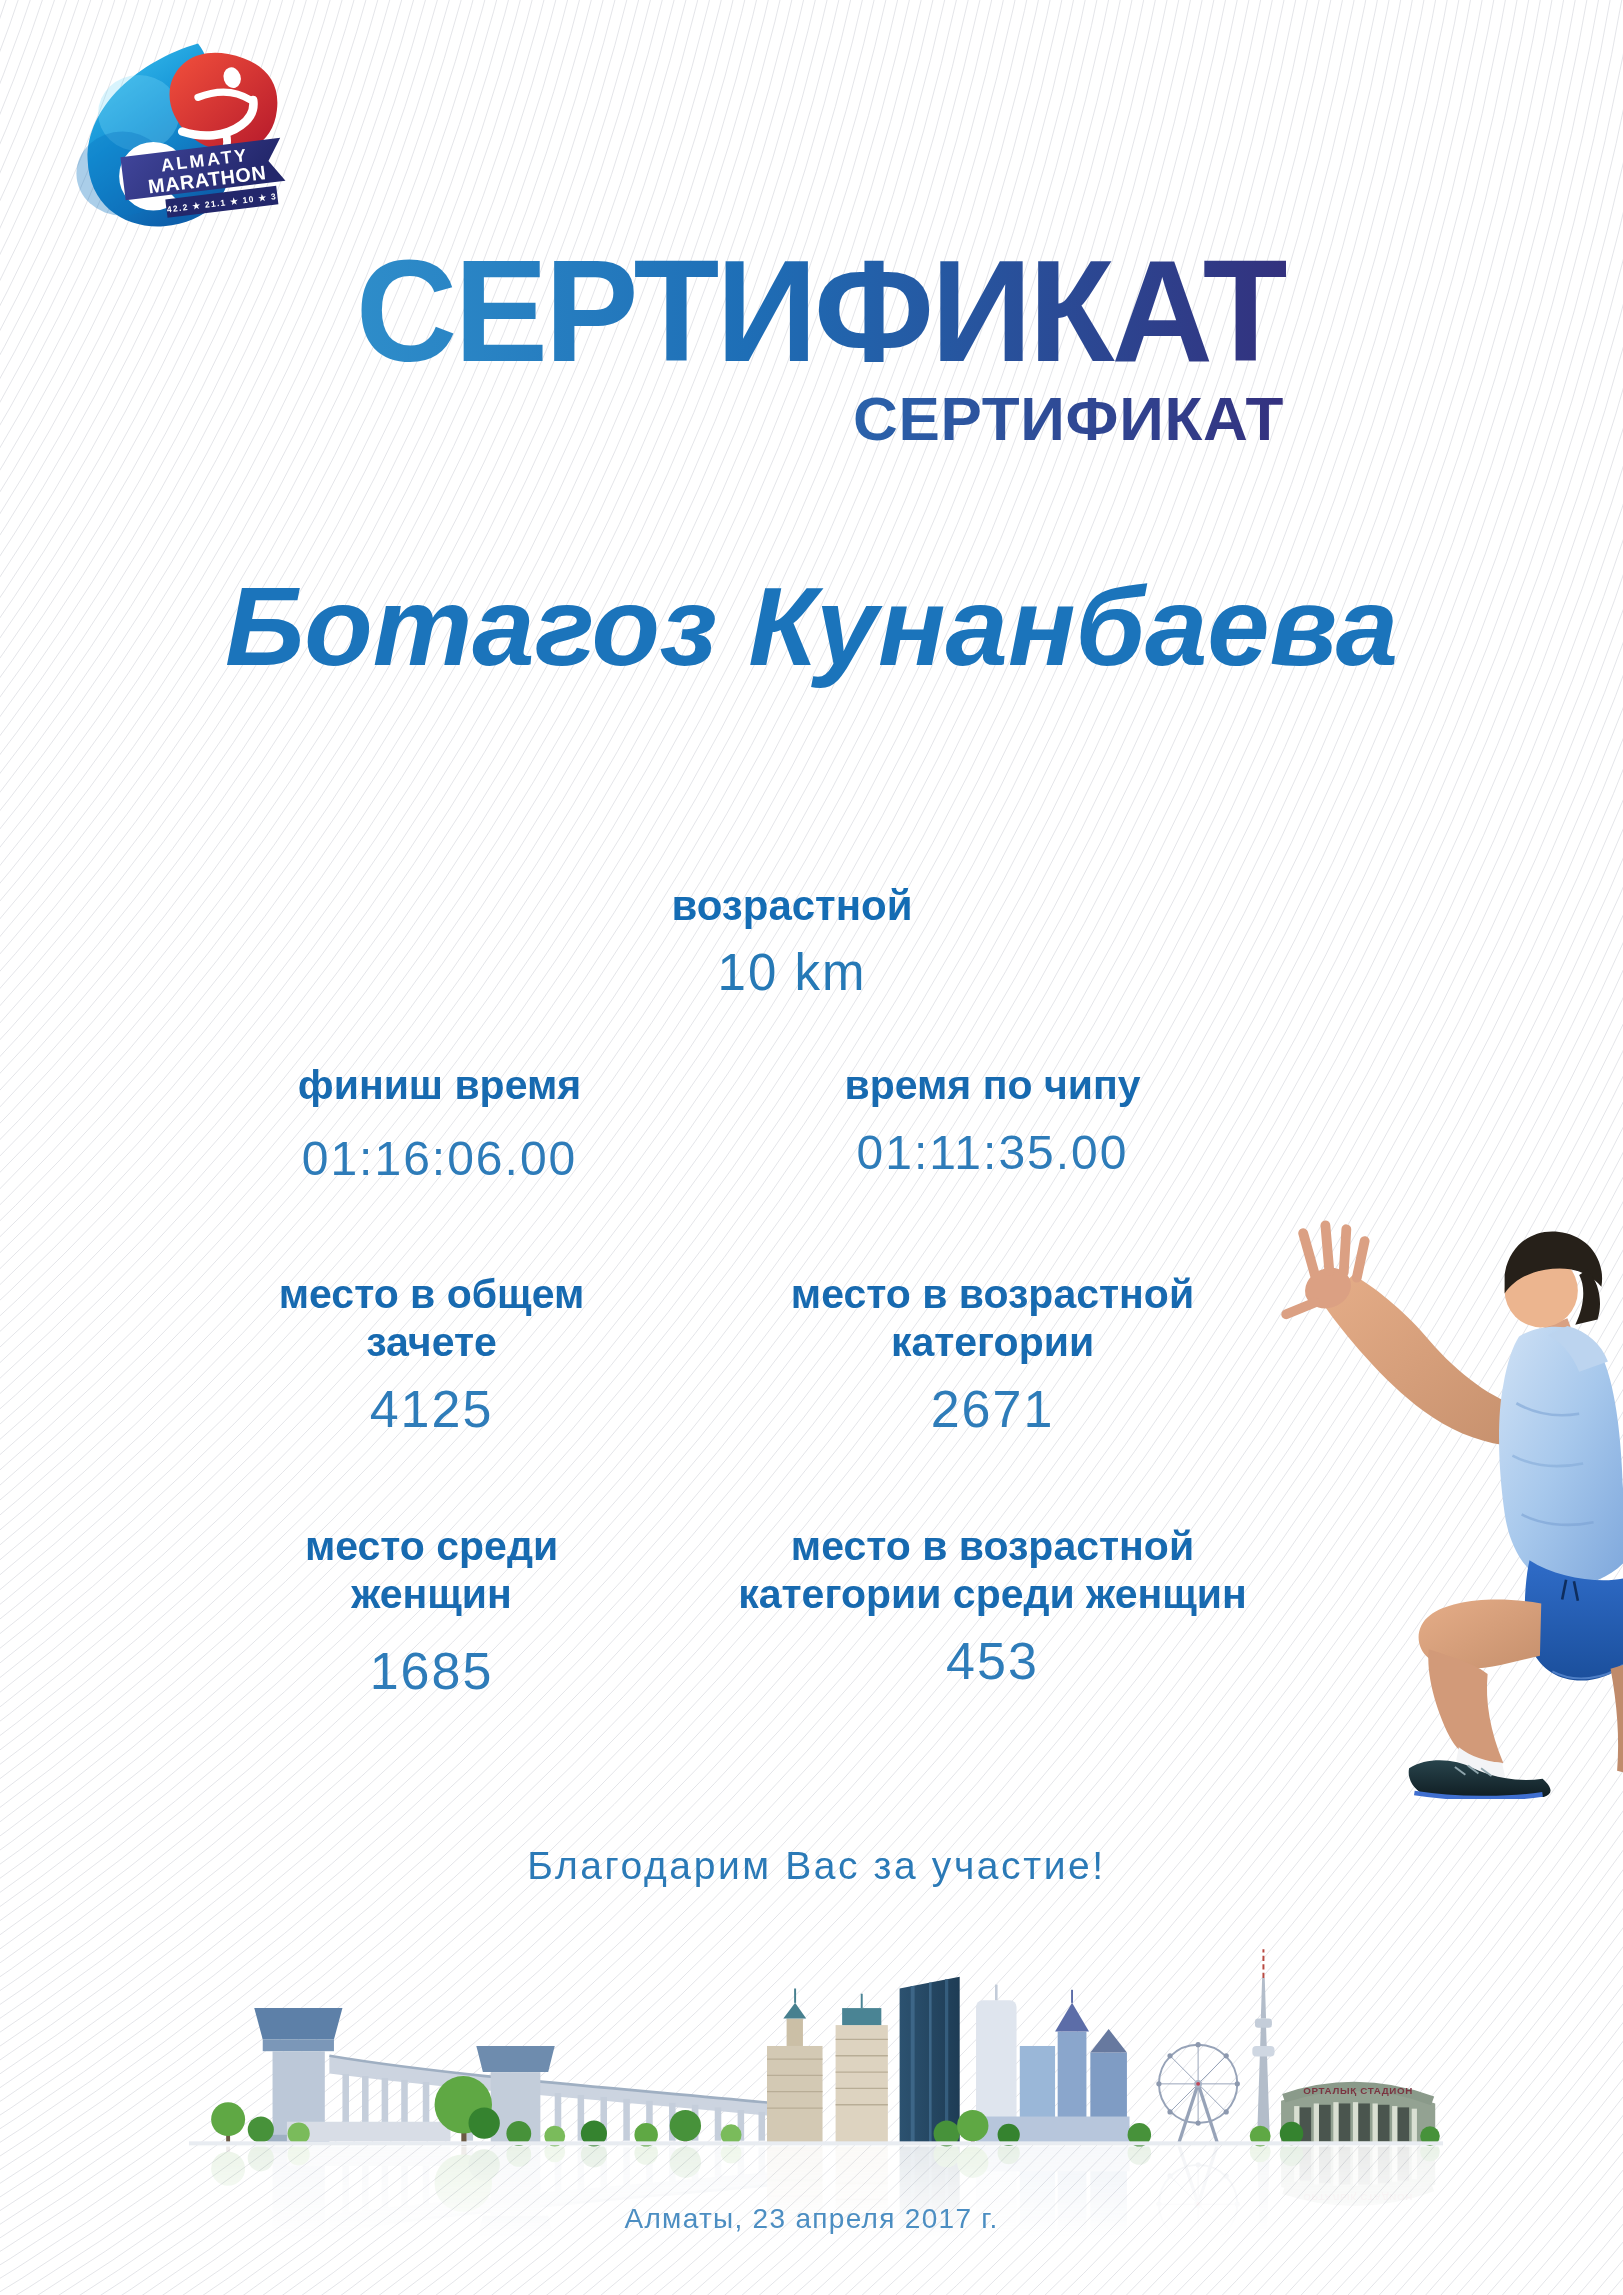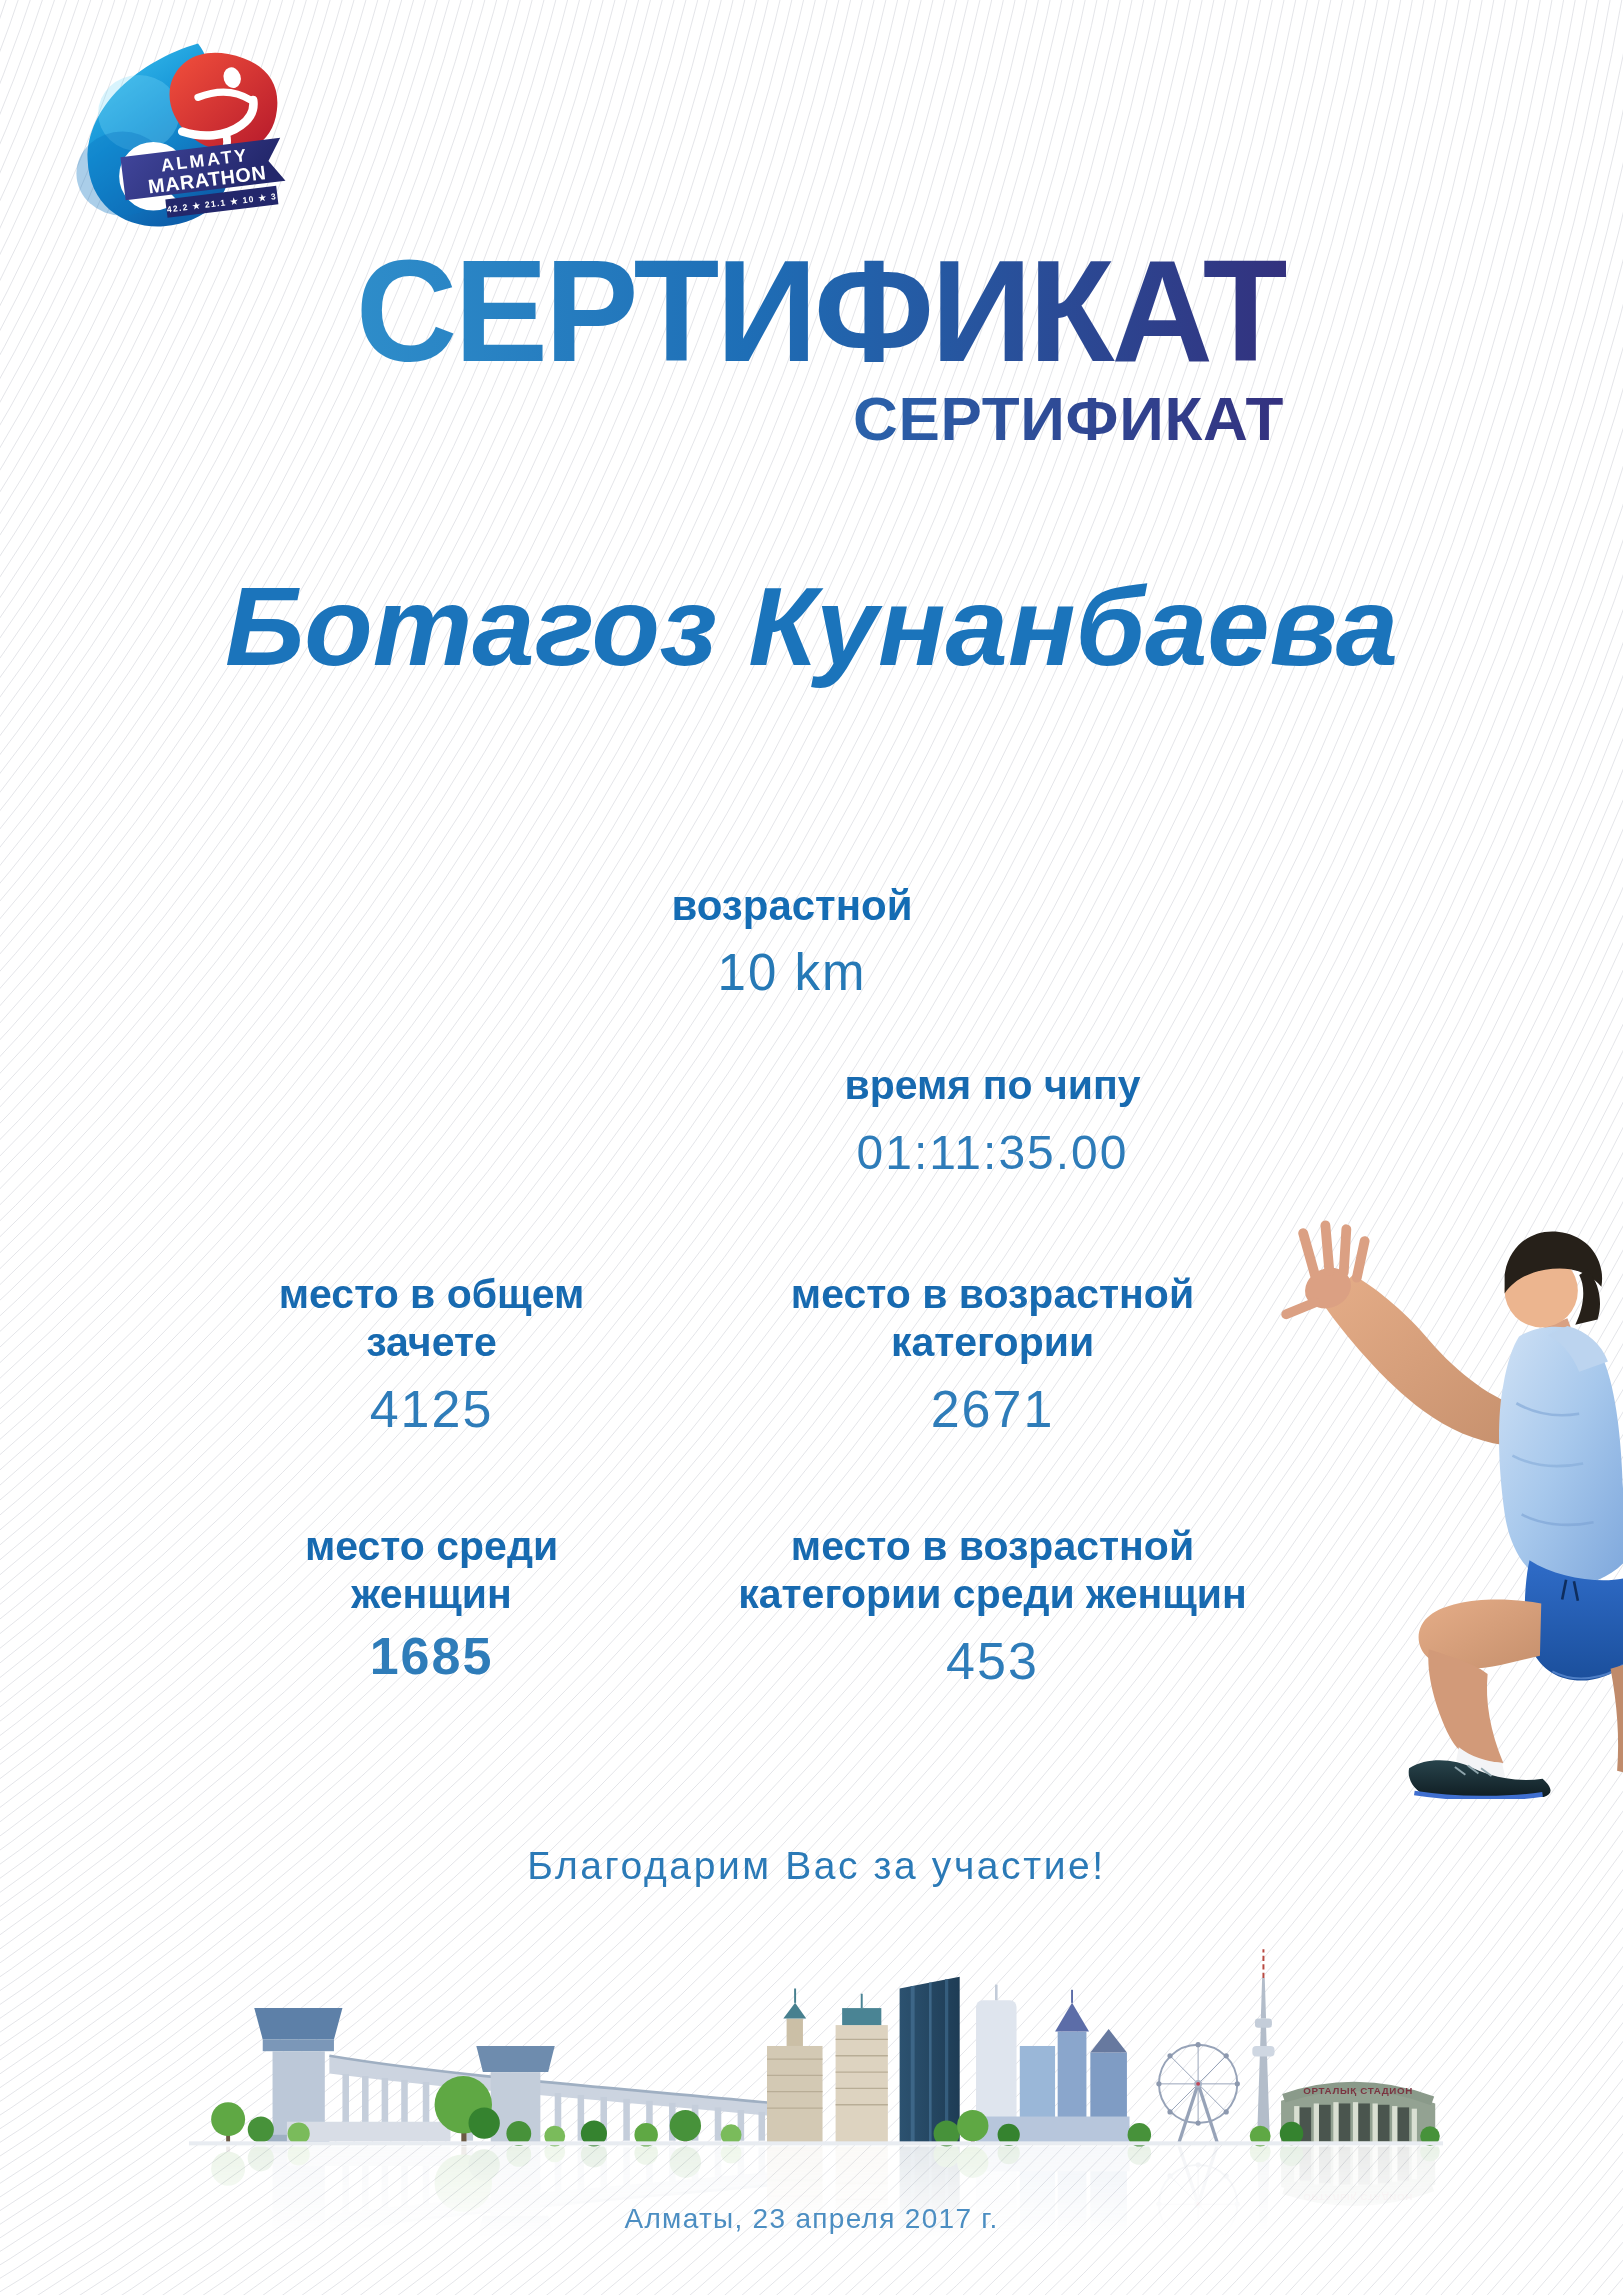--- a/index.html
+++ b/index.html
@@ -30,21 +30,21 @@
   .dist-label{font-weight:bold;font-size:42px;color:#146cb4;}
   .dist-value{margin-top:13px;font-size:51px;letter-spacing:2px;color:#2679b6;}
 
   .stat{position:absolute;width:523px;text-align:center;z-index:2;}
   .stat-label{font-weight:bold;font-size:41px;line-height:1.18;color:#176ab0;white-space:pre-line;}
   .stat-value{font-size:52px;letter-spacing:2px;color:#2e7cb9;}
   .c1{left:178px;top:1061px;} .c1 .stat-value{margin-top:22px;font-size:48px;}
   .c2{left:731px;top:1061px;} .c2 .stat-value{margin-top:16px;font-size:48px;}
   .c3{left:170px;top:1270px;} .c3 .stat-value{margin-top:11.8px;}
   .c4{left:731px;top:1270px;} .c4 .stat-value{margin-top:11.8px;}
-  .c5{left:170px;top:1522px;} .c5 .stat-value{margin-top:7px;font-weight:bold;}
+  .c5{left:170px;top:1522px;} .c5 .stat-value{margin-top:22px;}
   .c6{left:731px;top:1522px;} .c6 .stat-value{margin-top:11.8px;}
 
   .thanks{position:absolute;left:0;right:0;top:1844px;z-index:2;text-align:center;
           font-size:39px;letter-spacing:2.6px;color:#2b7ab7;padding-left:10px;}
 
   .skyline{position:absolute;left:188px;top:1948px;z-index:1;}
   .date{position:absolute;left:0;right:0;top:2203px;z-index:4;text-align:center;
         font-size:28px;letter-spacing:1.3px;color:#4c8ec2;}
 
   .runner{position:absolute;right:0;top:1207px;z-index:2;}
@@ -332,20 +332,24 @@
   <div class="title">СЕРТИФИКАТ</div>
   <div class="subtitle">СЕРТИФИКАТ</div>
 
   <div class="name">Ботагоз Кунанбаева</div>
 
   <div class="distance">
     <div class="dist-label">возрастной</div>
     <div class="dist-value">10 km</div>
   </div>
 
+  <div class="stat c1">
+    <div class="stat-label">финиш время</div>
+    <div class="stat-value">01:16:06.00</div>
+  </div>
   <div class="stat c2">
     <div class="stat-label">время по чипу</div>
     <div class="stat-value">01:11:35.00</div>
   </div>
   <div class="stat c3">
     <div class="stat-label">место в общем
 зачете</div>
     <div class="stat-value">4125</div>
   </div>
   <div class="stat c4">

